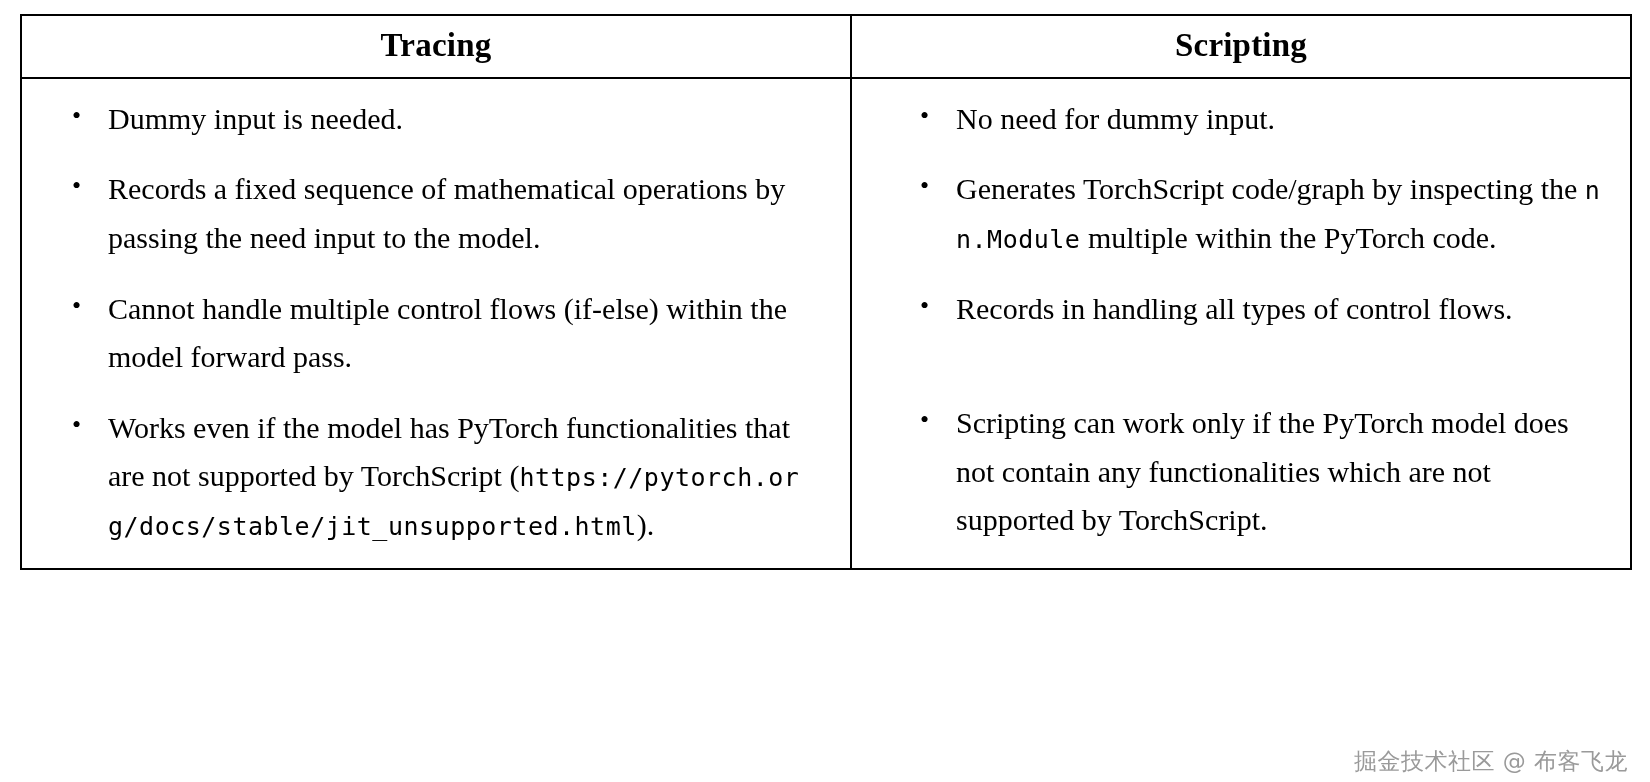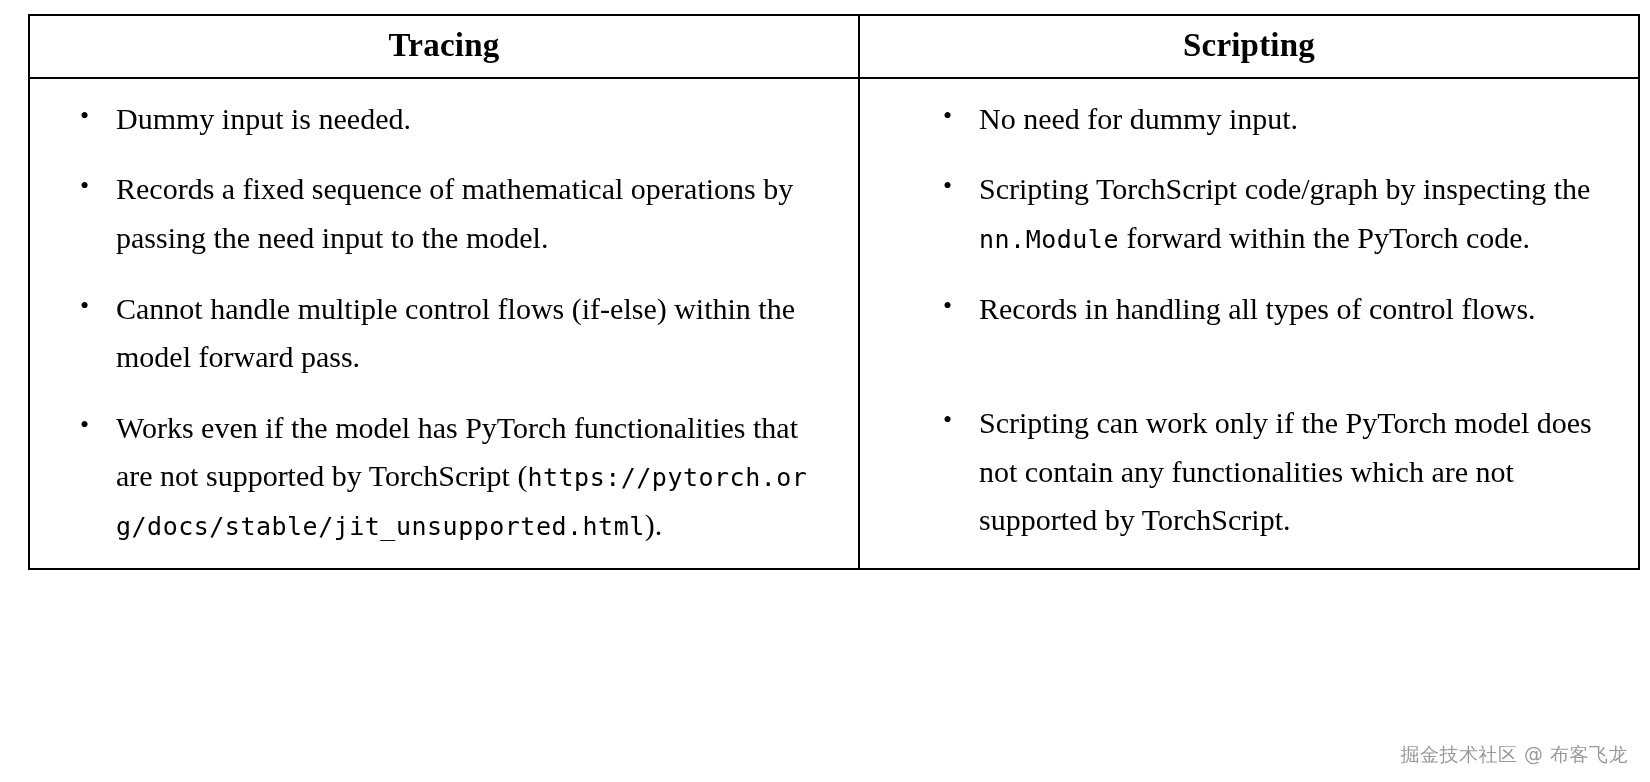--- a/index.html
+++ b/index.html
@@ -16,21 +16,21 @@
   }
   .page {
     position: relative;
     width: 1650px;
     height: 782px;
     box-sizing: border-box;
   }
   table.compare {
     border-collapse: collapse;
     table-layout: fixed;
-    margin: 14px 0 0 28px;
+    margin: 14px 0 0 20px;
     width: 1610px;
     border: 2px solid #a21caf;
   }
   table.compare col.c1 { width: 830px; }
   table.compare col.c2 { width: 780px; }
   table.compare th,
   table.compare td {
     border: 2px solid #000;
     vertical-align: top;
     padding: 0;
@@ -58,36 +58,36 @@
   ul.bullets li:last-child { margin-bottom: 0; }
   ul.bullets li::before {
     content: "\2022";
     position: absolute;
     left: 22px;
     top: -1px;
     font-size: 26px;
     line-height: 1.72;
   }
   .cell-left ul.bullets { padding-left: 28px; }
-  .cell-right ul.bullets { padding-left: 61px; }
+  .cell-right ul.bullets { padding-left: 46px; }
   code, .mono {
     font-family: "DejaVu Sans Mono", monospace;
     font-size: 25px;
     letter-spacing: 0.5px;
   }
   .urlwrap {
     white-space: pre-wrap;
     word-break: break-all;
   }
   .watermark {
     position: absolute;
     right: 22px;
-    bottom: 28px;
+    bottom: 19px;
     font-family: "DejaVu Sans", sans-serif;
-    font-size: 19px;
+    font-size: 23px;
     color: #9a9a9a;
     letter-spacing: 0.5px;
   }
 </style>
 </head>
 <body>
 
 <div class="page">
 
   <table class="compare">
@@ -107,21 +107,21 @@
           <ul class="bullets" id="list-0">
               <li><span>Dummy input is needed.</span></li>
               <li><span>Records a fixed sequence of mathematical operations by passing the need input to the model.</span></li>
               <li><span>Cannot handle multiple control flows (if-else) within the model forward pass.</span></li>
               <li><span>Works even if the model has PyTorch functionalities that are not supported by TorchScript (</span><span class="mono urlwrap">https://pytorch.org/docs/stable/jit_unsupported.html</span><span>).</span></li>
             </ul>
         </td>
         <td class="cell-right">
           <ul class="bullets" id="list-1">
               <li><span>No need for dummy input.</span></li>
-              <li><span>Scripting TorchScript code/graph by inspecting the </span><span class="mono urlwrap">nn.Module</span><span> forward within the PyTorch code.</span></li>
+              <li><span>Generates TorchScript code/graph by inspecting the </span><span class="mono urlwrap">nn.Module</span><span> multiple within the PyTorch code.</span></li>
               <li style="margin-bottom: 66px;"><span>Records in handling all types of control flows.</span></li>
               <li><span>Scripting can work only if the PyTorch model does not contain any functionalities which are not supported by TorchScript.</span></li>
             </ul>
         </td>
       </tr>
     </tbody>
   </table>
 
   <div class="watermark">掘金技术社区 @ 布客飞龙</div>
 

